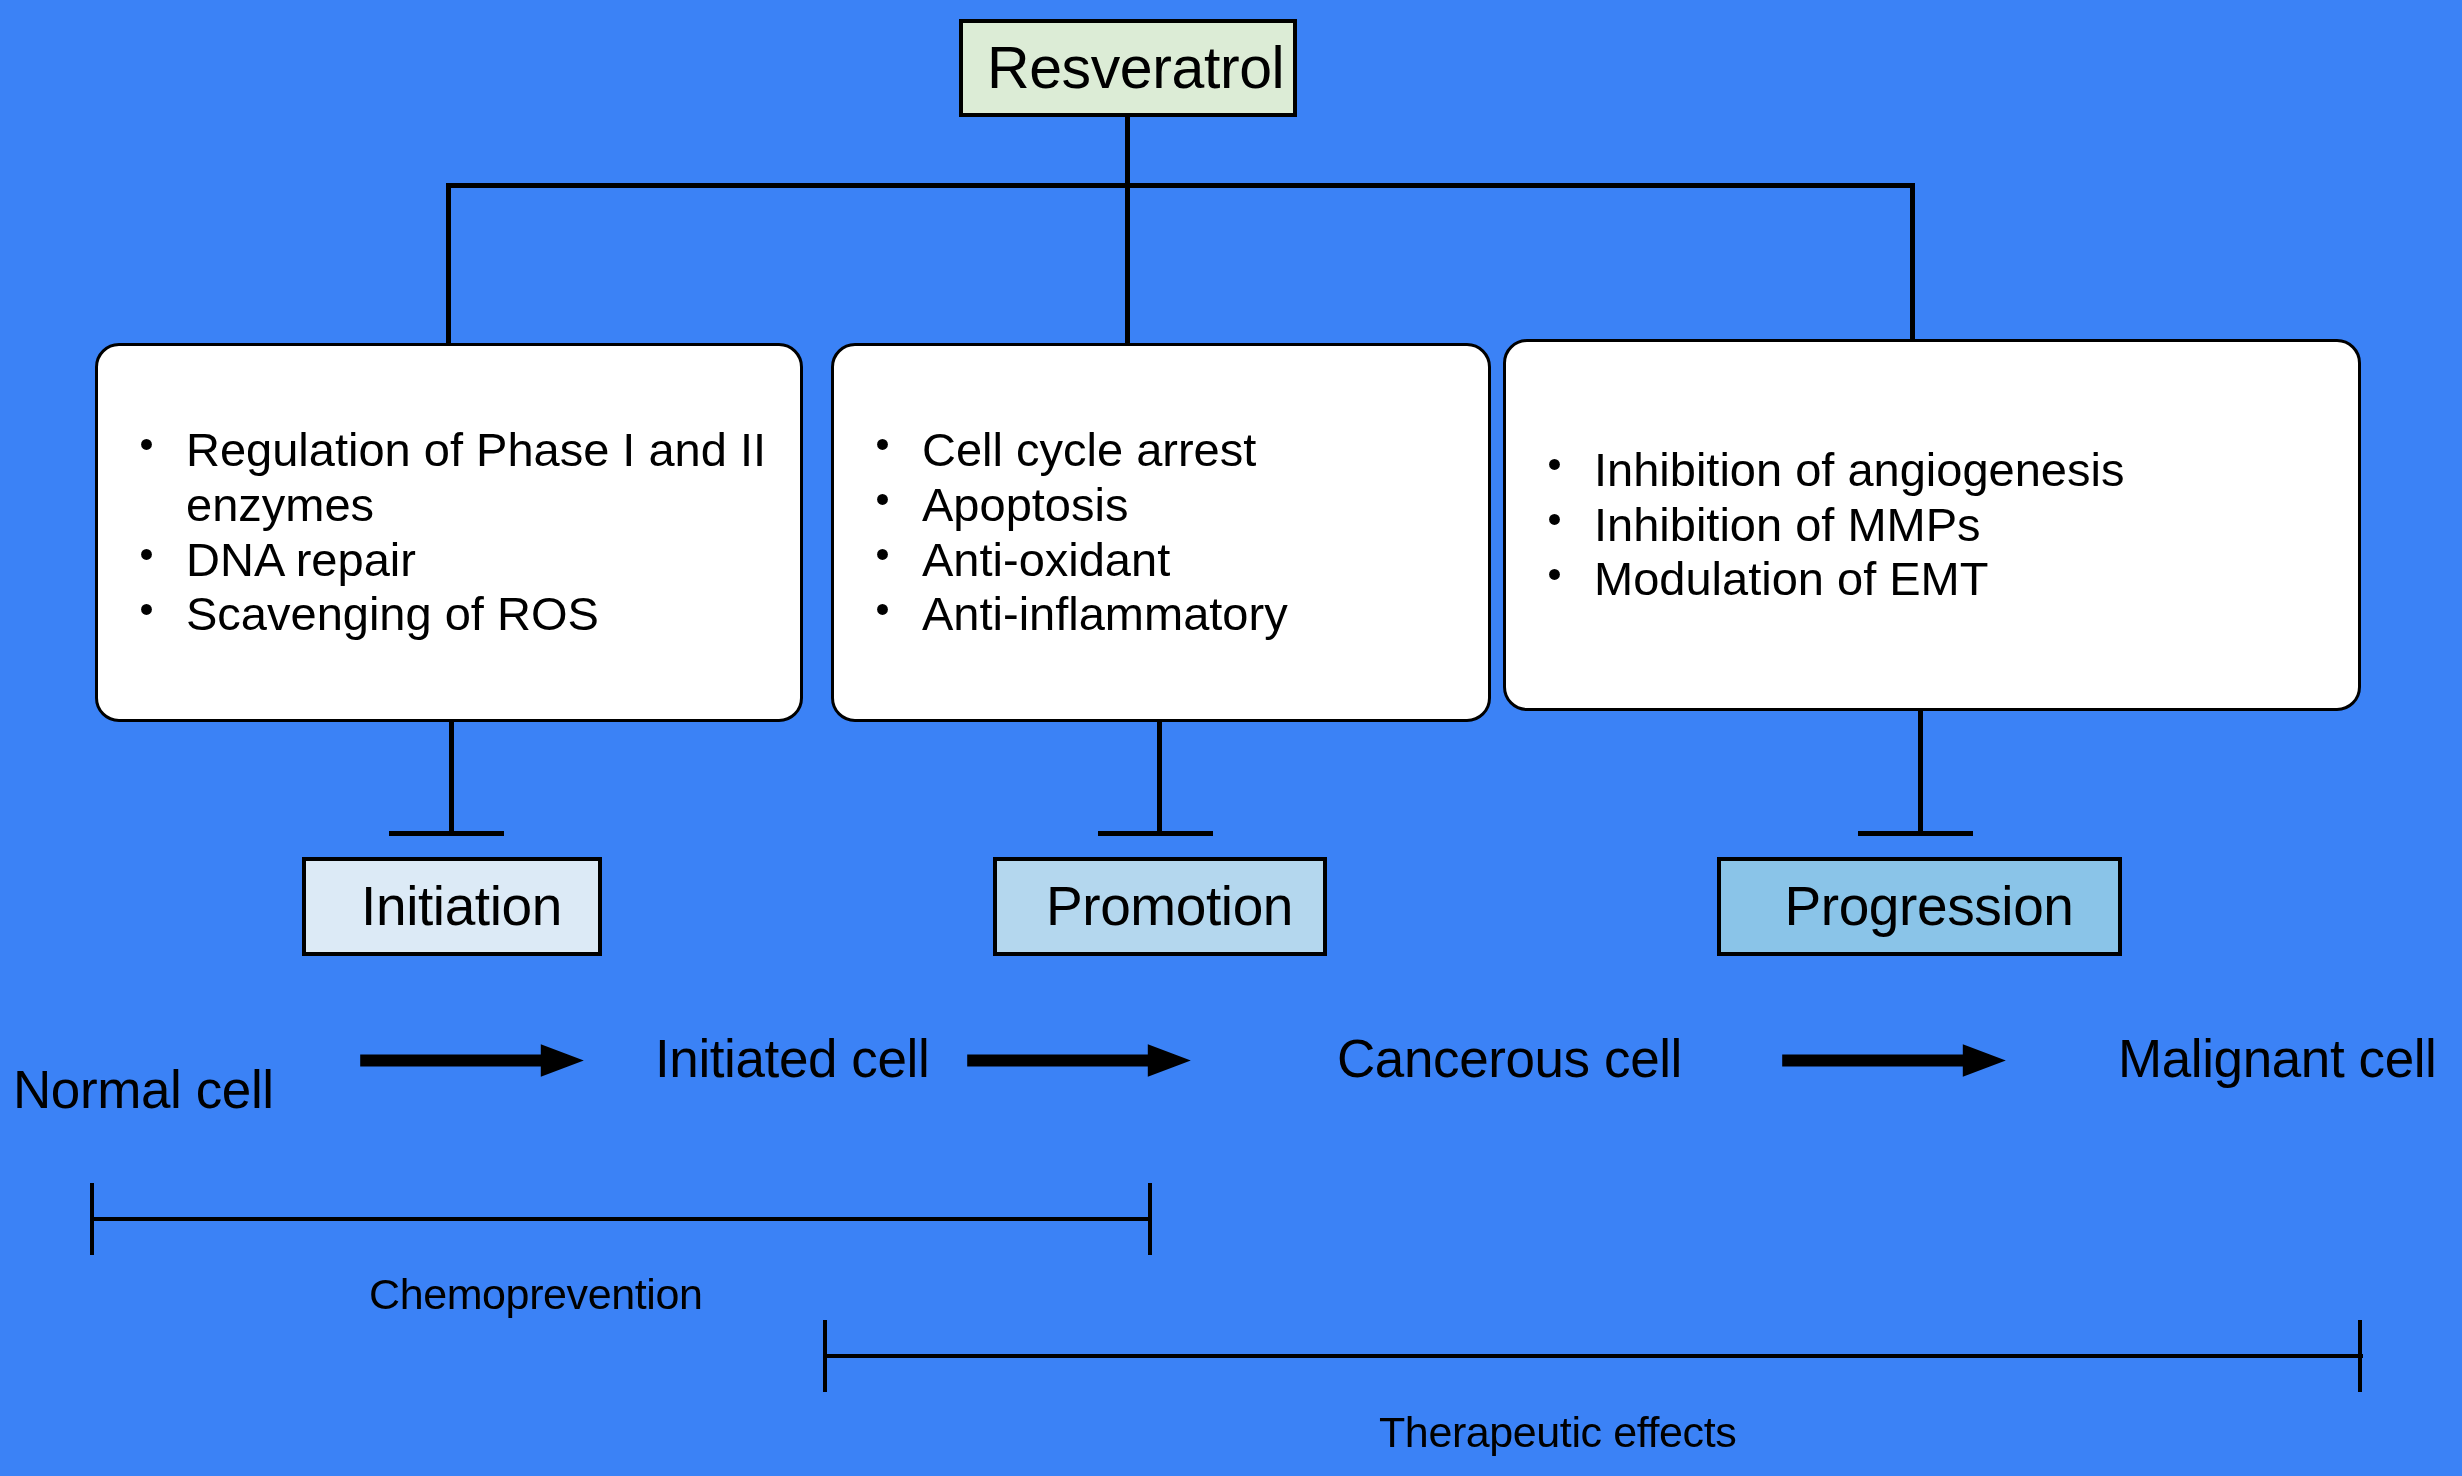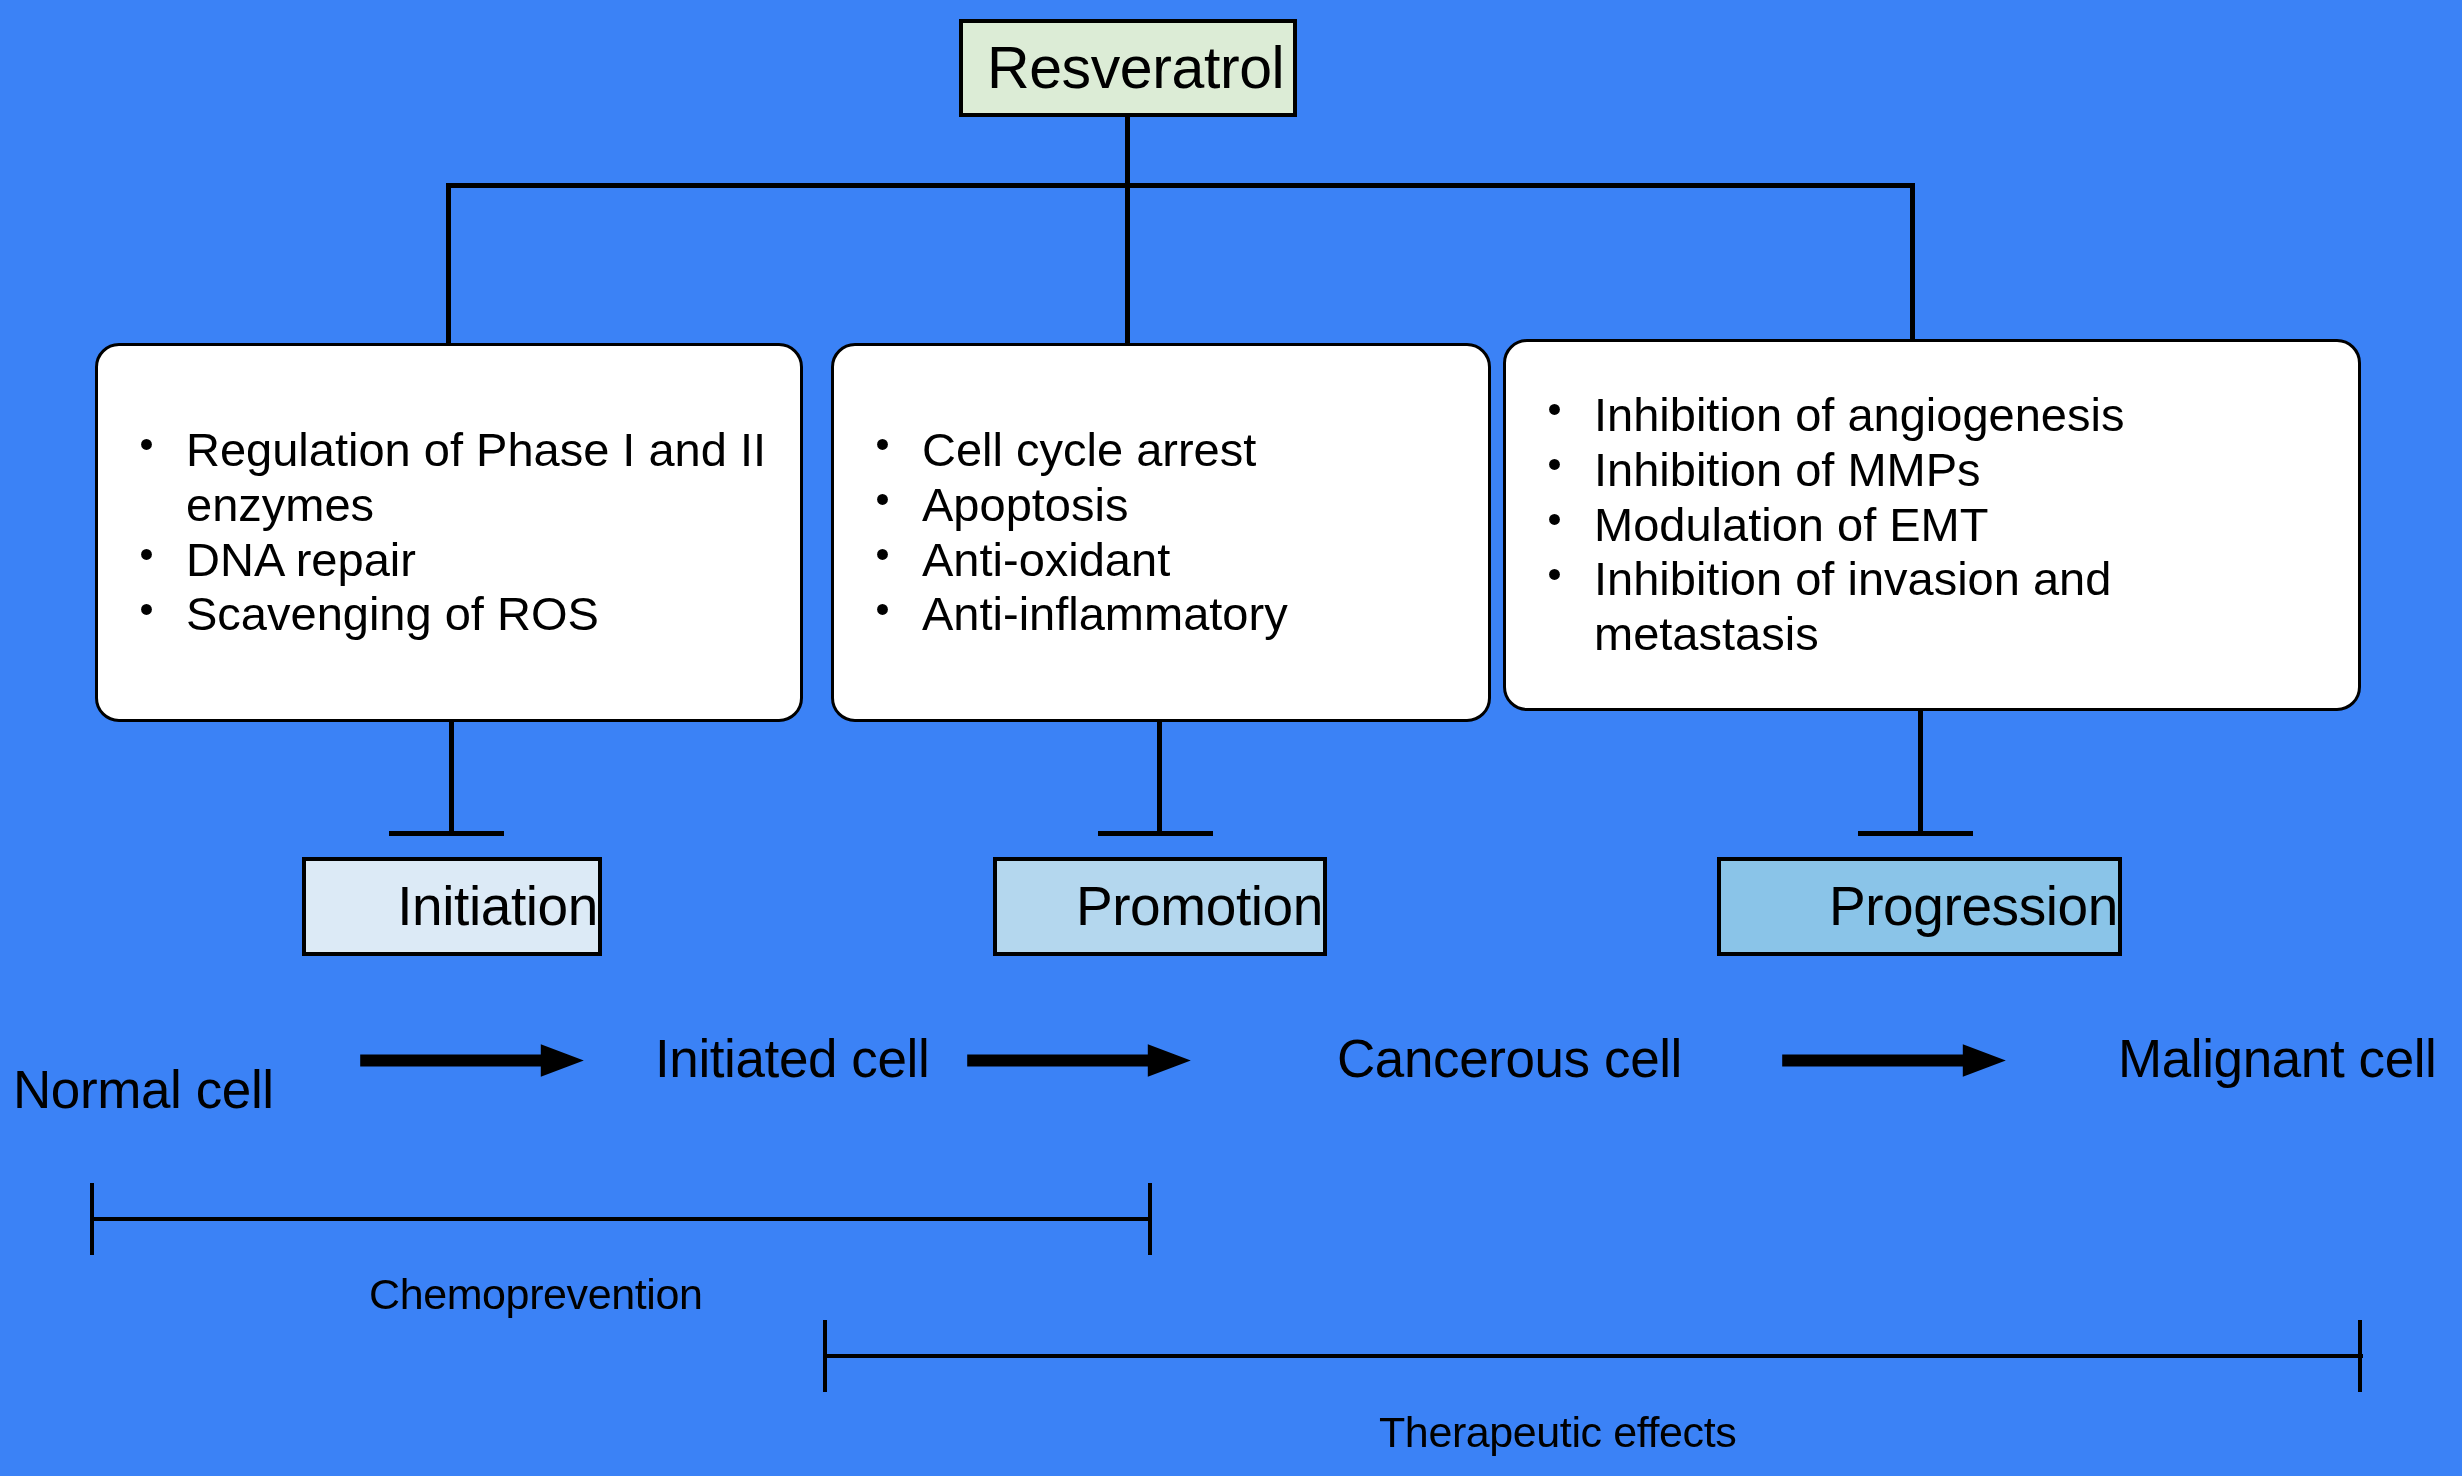--- a/index.html
+++ b/index.html
@@ -74,21 +74,21 @@
   #rbox-2 { left: 831px; top: 343px; width: 660px; height: 379px; padding: 0 8.6px 0 19px; }
   #rbox-3 { left: 1503px; top: 339px; width: 858px; height: 372px; padding: 0 24px 0 19px; }
 
   
   .stage {
     position: absolute;
     border: 4.3px solid #000;
     box-sizing: border-box;
     display: flex;
     align-items: center;
-    justify-content: flex-end;
+    justify-content: center;
     font-size: 55px;
     line-height: 1;
     padding-left: 19px;
     letter-spacing: -0.4px;
   }
   #stage-initiation  { left: 302px;  top: 857px;  width: 300px; height: 99px; background: #dceaf6; }
   #stage-promotion   { left: 993px; top: 857px;  width: 334px; height: 99px; background: #b4d7ee; }
   #stage-progression { left: 1717px; top: 857px;  width: 405px; height: 99px; background: #8ac4e8; }
 
   
@@ -142,21 +142,20 @@
       <li>Anti-oxidant</li>
       <li>Anti-inflammatory</li>
     </ul>
   </div>
 
   <div class="rbox" id="rbox-3">
     <ul>
       <li>Inhibition of angiogenesis</li>
       <li>Inhibition of MMPs</li>
       <li>Modulation of EMT</li>
-      <li>Inhibition of invasion and metastasis</li>
     </ul>
   </div>
 
   <div class="line-v" style="left:449px; top:722px; height:112px;"></div>
   <div class="line-h" style="left:389px; top:831px; width:115px;"></div>
 
   <div class="line-v" style="left:1157px; top:722px; height:112px;"></div>
   <div class="line-h" style="left:1098px; top:831px; width:115px;"></div>
 
   <div class="line-v" style="left:1918px; top:710px; height:124px;"></div>

